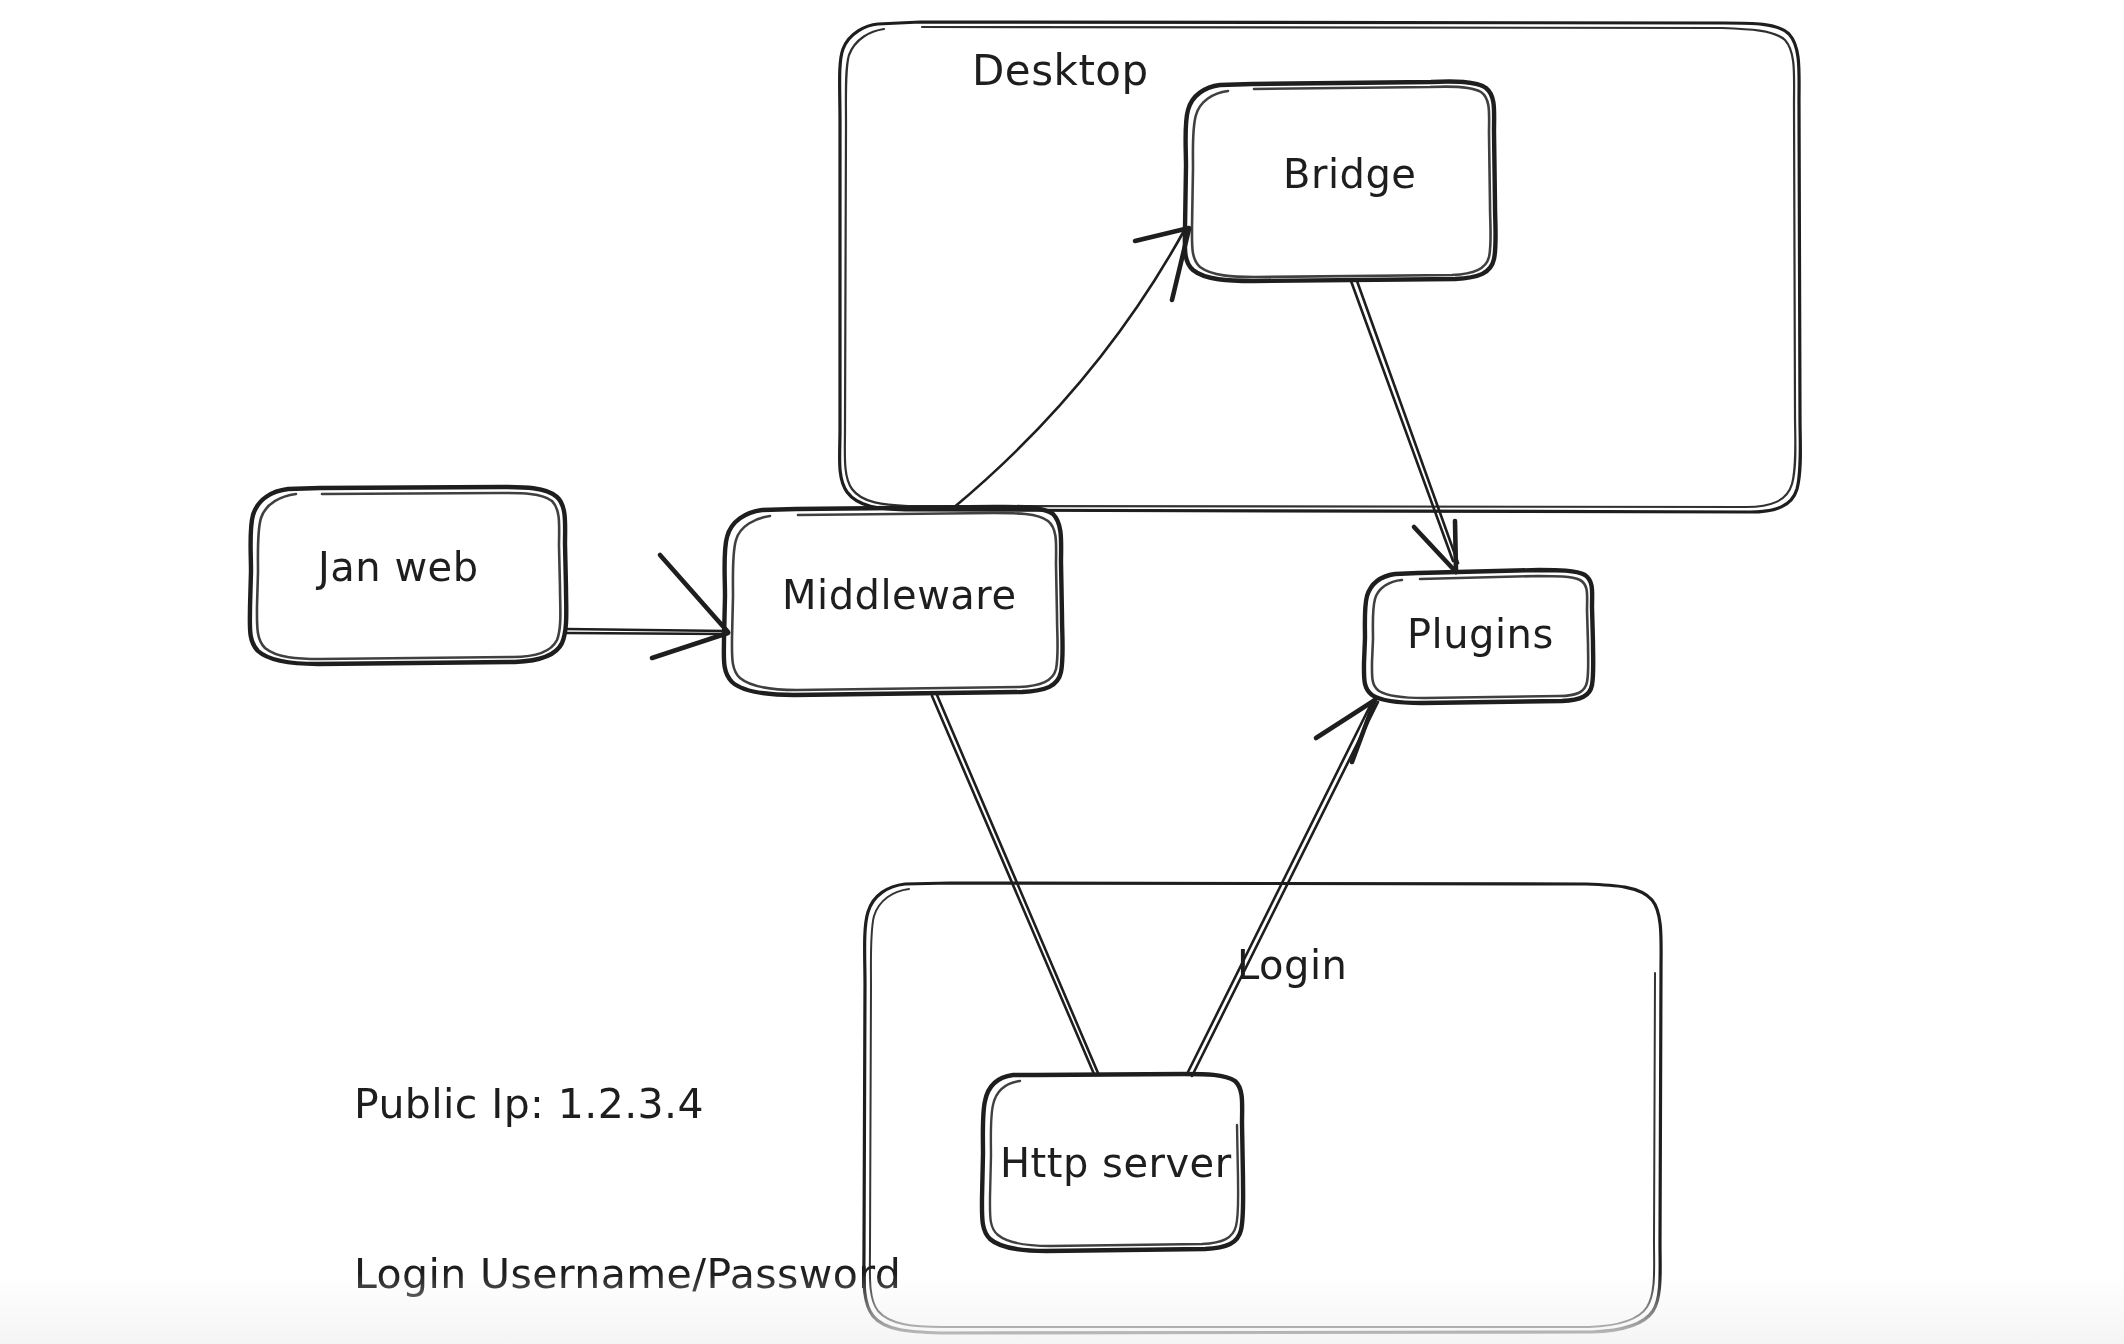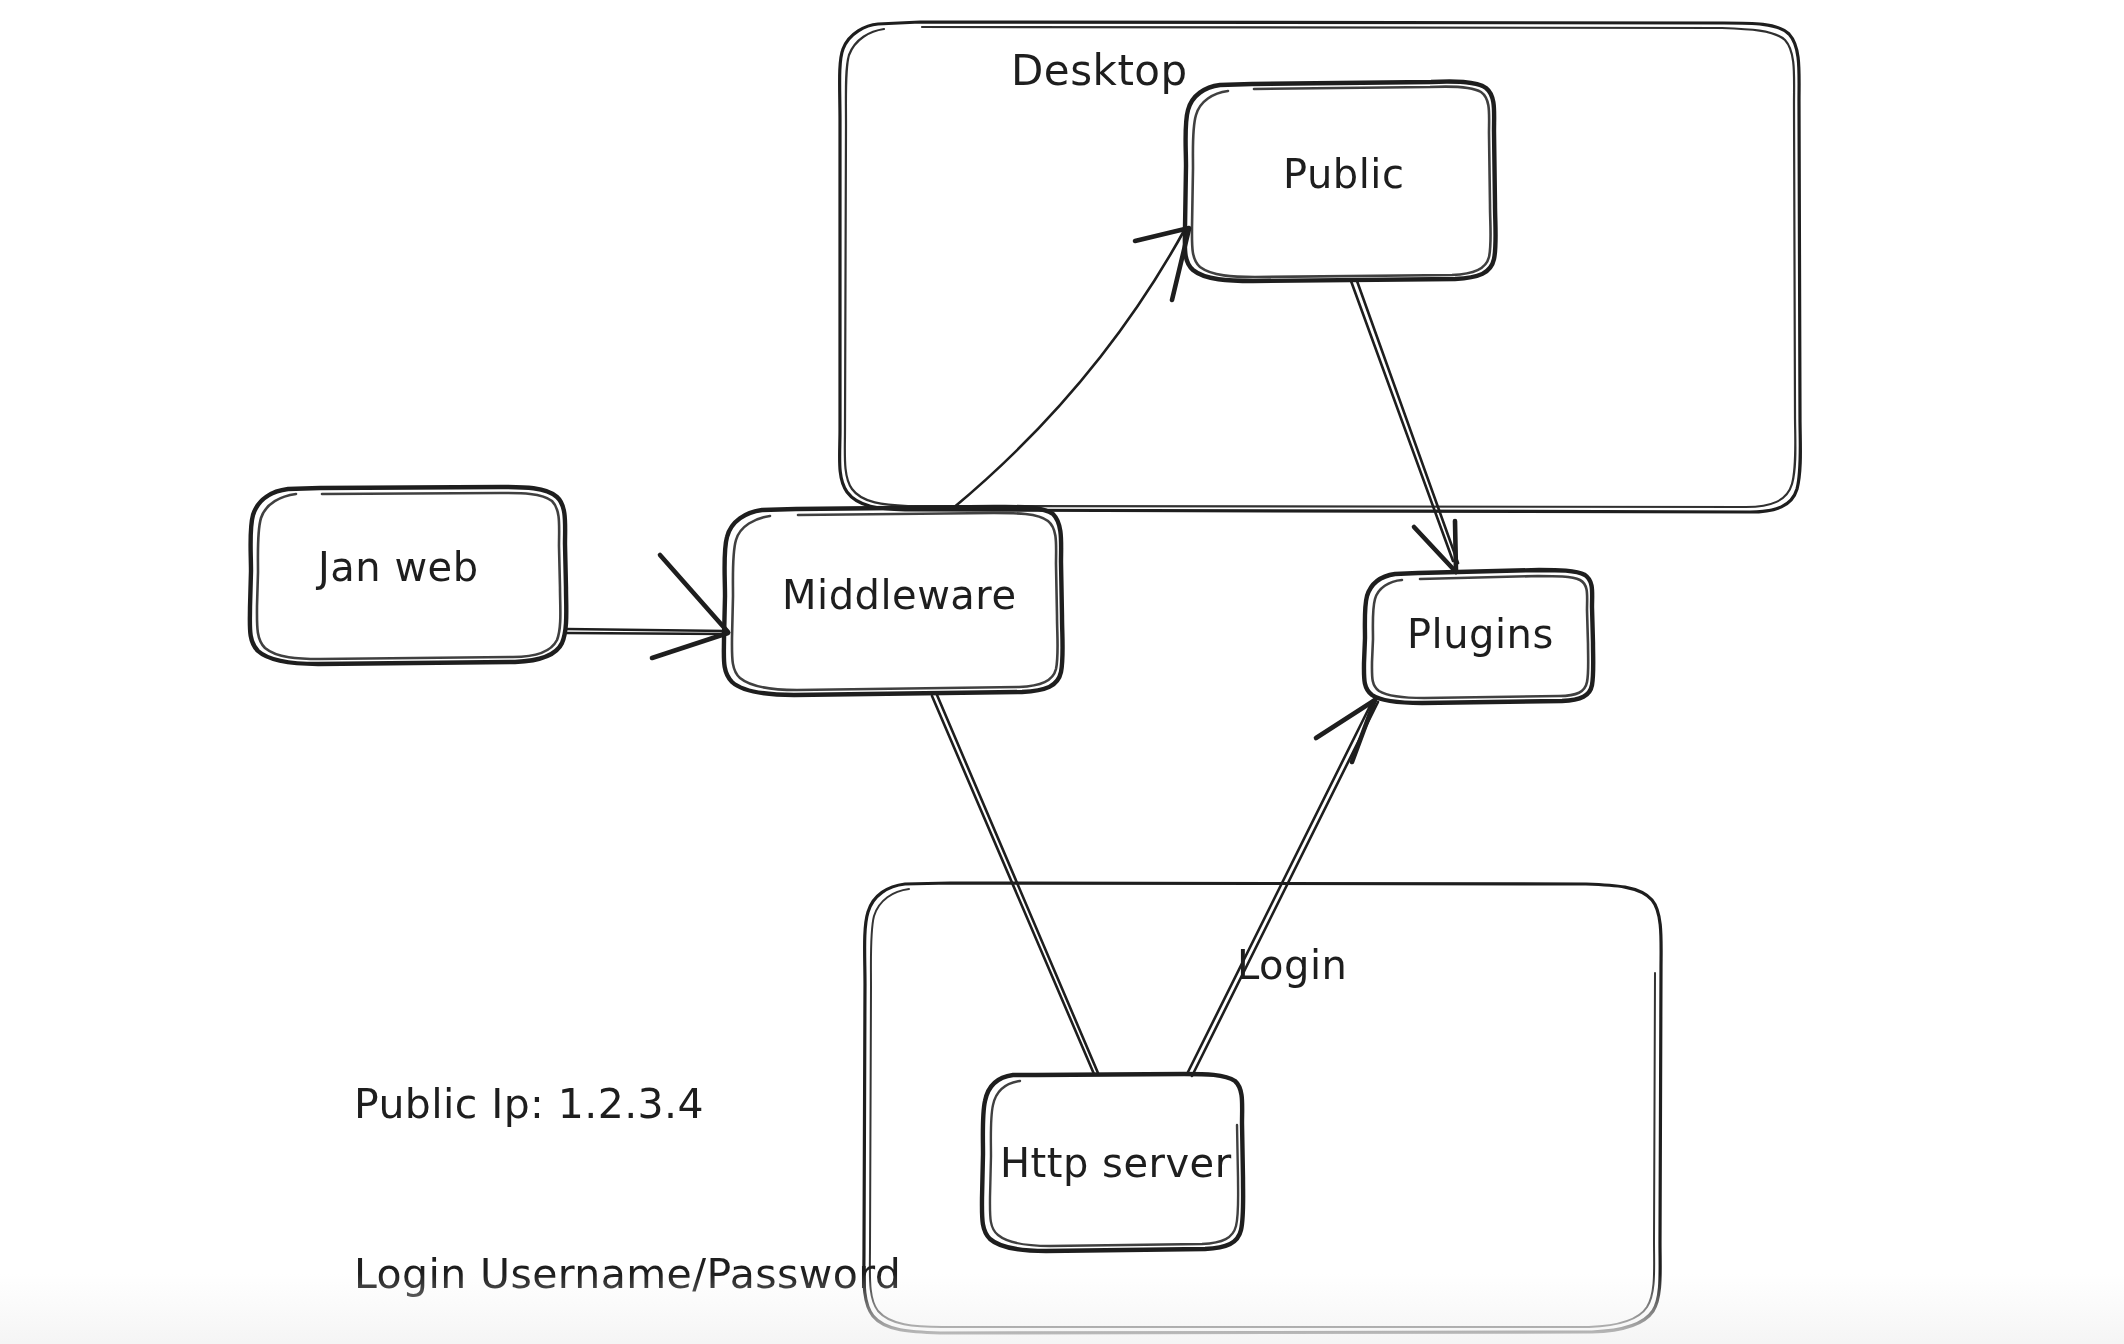--- a/index.html
+++ b/index.html
@@ -315,27 +315,27 @@
 
     <g>
       <path class="sketch-stroke edge-stroke-thin" d="M 1187 1074 L 1373 700"></path>
       <path class="sketch-stroke edge-stroke-thin" d="M 1192 1076 L 1378 702"></path>
       <path class="sketch-stroke arrowhead-stroke" d="M 1316 738 L 1375 700"></path>
       <path class="sketch-stroke arrowhead-stroke" d="M 1352 762 L 1375 700"></path>
     </g>
 
   </svg>
 
-  <div class="sketch-label container-label" style="left:972px; top:48px;margin-left:39px;">Desktop</div>
+  <div class="sketch-label container-label" style="left:972px; top:48px;">Desktop</div>
 
   <div class="sketch-label node-label" style="left:318px; top:545px;">Jan web</div>
 
   <div class="sketch-label node-label" style="left:782px; top:573px;">Middleware</div>
 
-  <div class="sketch-label node-label" style="left:1283px; top:152px;">Public</div>
+  <div class="sketch-label node-label" style="left:1283px; top:152px;">Bridge</div>
 
   <div class="sketch-label node-label" style="left:1407px; top:612px;">Plugins</div>
 
   <div class="sketch-label node-label" style="left:1000px; top:1141px;">Http server</div>
 
 
 
   <div class="sketch-label edge-label" style="left:1237px; top:943px;">Login</div>
 
   <div class="note-block" style="left:354px; top:963px;">

